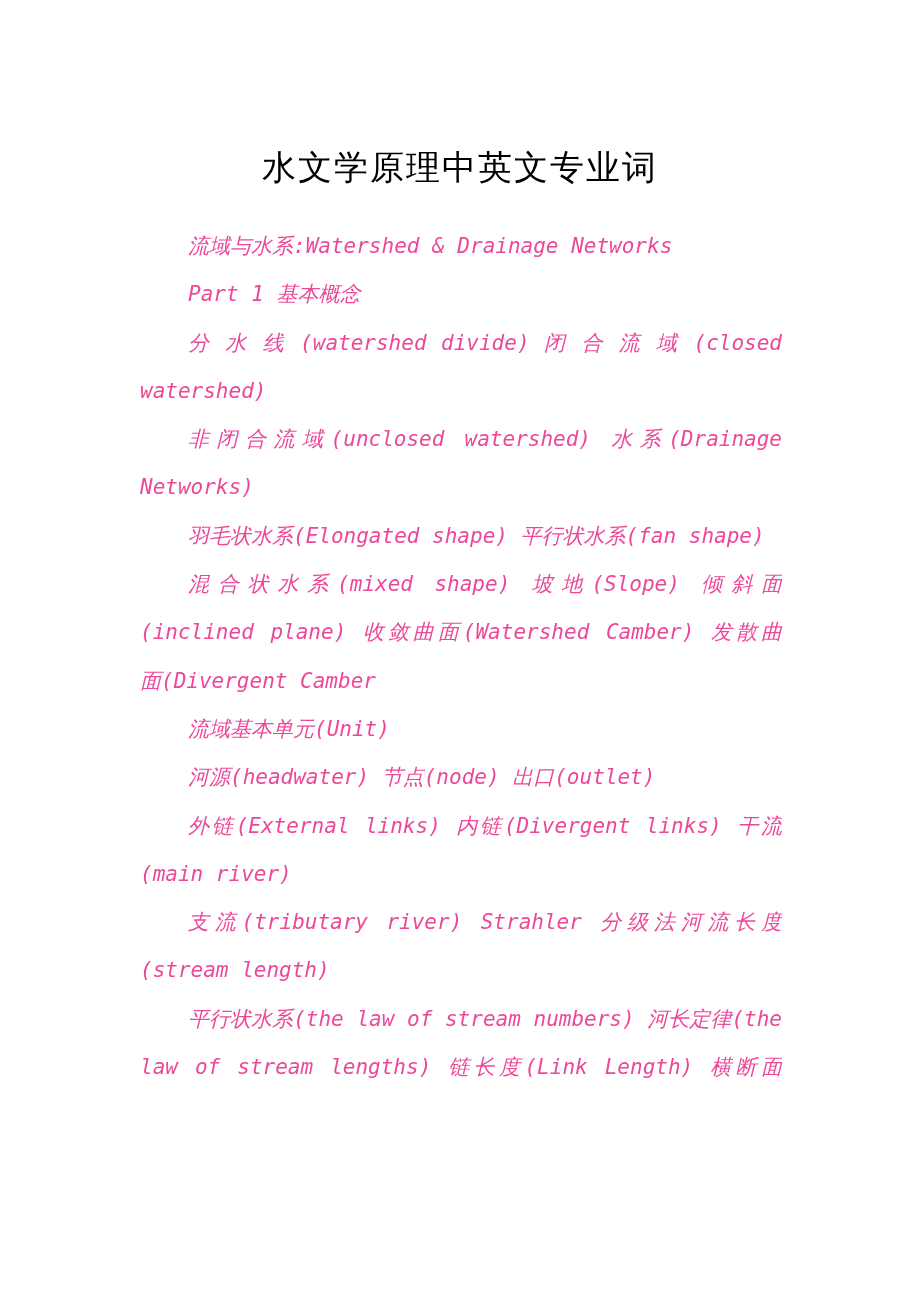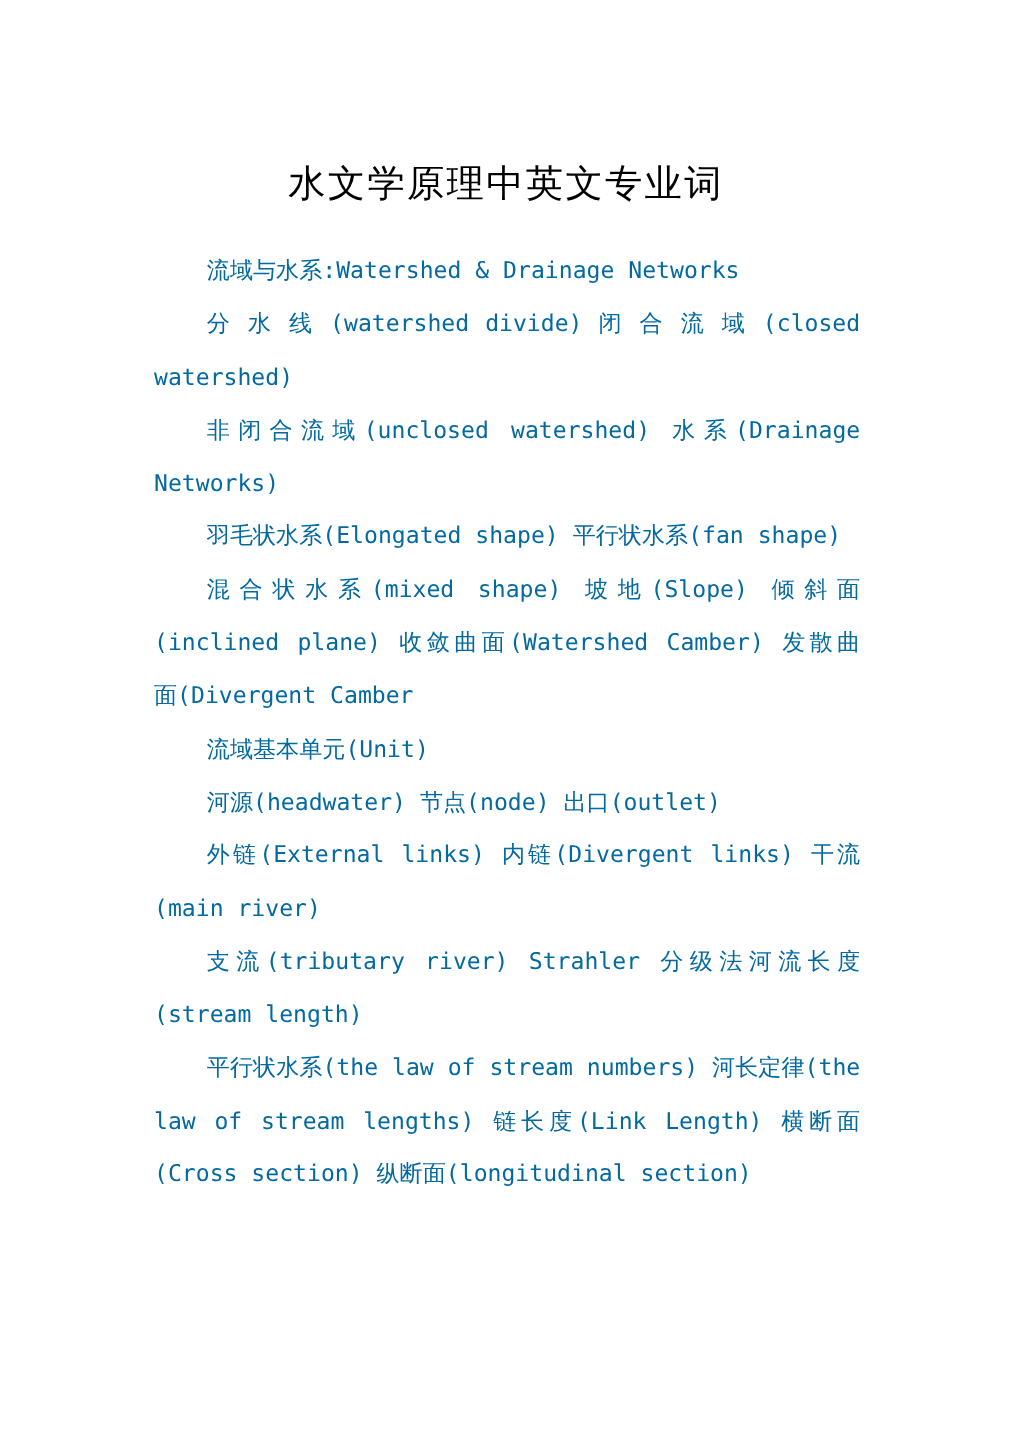--- a/index.html
+++ b/index.html
@@ -38,51 +38,52 @@
       position: absolute;
       left: 140px;
       top: 222px;
       width: 642px;
     }
     .line {
       height: 48.3px;
       line-height: 48.3px;
       font-size: 21px;
       white-space: nowrap;
-      color: #0369a1;
+      color: #ec4899;
+      font-style: italic;
     }
     .line.indent {
       padding-left: 48px;
     }
     .line.justify {
       text-align: justify;
       text-align-last: justify;
       white-space: normal;
       overflow: hidden;
     }
   </style>
 </head>
 <body>
 
 <div class="page">
   <div class="title">水文学原理中英文专业词</div>
 
   <div class="body">
     <div class="line indent">流域与水系:Watershed &amp; Drainage Networks</div>
+    <div class="line indent">Part 1 基本概念</div>
     <div class="line indent justify">分 水 线 (watershed  divide)  闭 合 流 域 (closed</div>
     <div class="line">watershed)</div>
     <div class="line indent justify">非闭合流域(unclosed  watershed) 水系(Drainage</div>
     <div class="line">Networks)</div>
     <div class="line indent">羽毛状水系(Elongated shape) 平行状水系(fan shape)</div>
     <div class="line indent justify">混合状水系(mixed  shape) 坡地(Slope) 倾斜面</div>
     <div class="line justify">(inclined plane) 收敛曲面(Watershed Camber) 发散曲</div>
     <div class="line">面(Divergent Camber</div>
     <div class="line indent">流域基本单元(Unit)</div>
     <div class="line indent">河源(headwater) 节点(node) 出口(outlet)</div>
     <div class="line indent justify">外链(External  links) 内链(Divergent  links) 干流</div>
     <div class="line">(main river)</div>
     <div class="line indent justify">支流(tributary  river) Strahler 分级法河流长度</div>
     <div class="line">(stream length)</div>
     <div class="line indent justify">平行状水系(the law of stream numbers) 河长定律(the</div>
     <div class="line justify">law  of  stream  lengths) 链长度(Link Length) 横断面</div>
-    <div class="line">(Cross section) 纵断面(longitudinal section)</div>
   </div>
 </div>
 
 </body></html>

